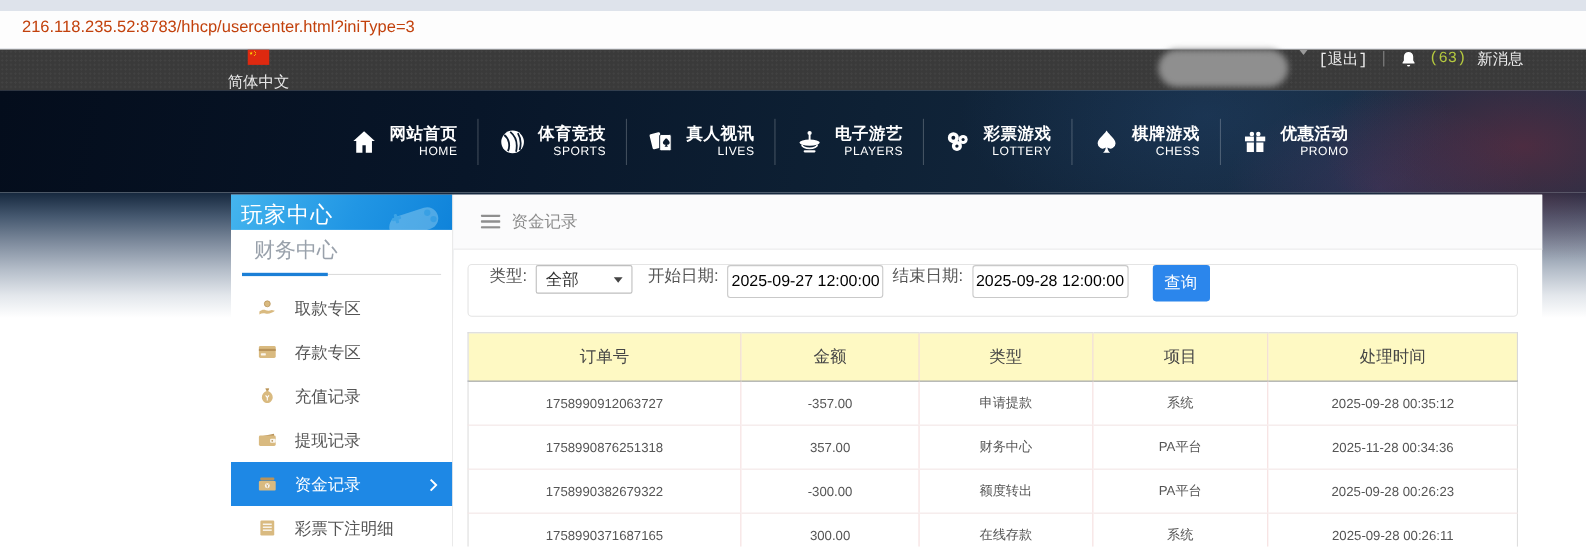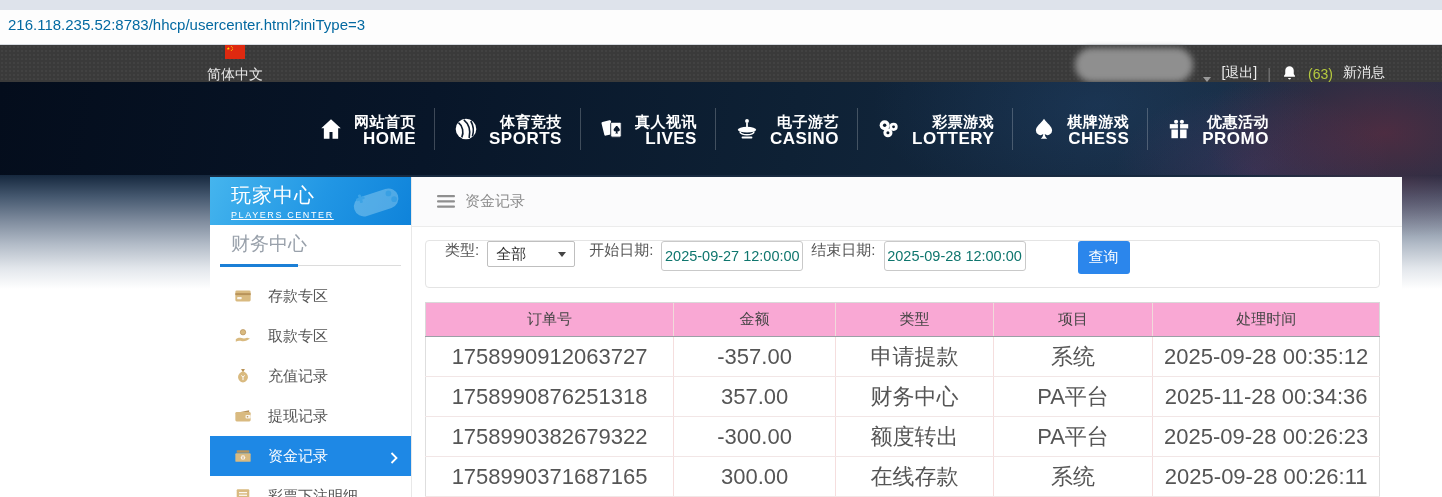--- a/index.html
+++ b/index.html
@@ -2,27 +2,27 @@
 <html><head>
 <meta charset="utf-8">
 <style>
   * { margin:0; padding:0; box-sizing:border-box; }
   body { font-family:"Liberation Sans","DejaVu Sans",sans-serif; }
   .screen { position:relative; width:1442px; height:497px; overflow:hidden; background:#fff; }
 
   
   .url-bar { position:absolute; left:0; top:0; width:100%; height:45px; background:#fdfdfd; border-bottom:1px solid #d6dae0; }
   .url-strip { height:10px; background:#dee3eb; }
-  .url-text { position:absolute; left:8px; top:16px; font-size:15px; color:#0369a1; }
+  .url-text { position:absolute; left:20px; top:16px; font-size:15px; color:#c2410c; }
 
   
   .topbar { position:absolute; left:0; top:45px; width:100%; height:37px; background:#3a3a3a;
             background-image:radial-gradient(rgba(255,255,255,.045) 1px, transparent 1px); background-size:4px 4px; }
   .lang { position:absolute; left:207px; top:0; height:37px; display:flex; align-items:center; gap:7px; color:#e9e9e9; font-size:14px; cursor:pointer;flex-direction:column; }
-  .topbar-right { position:absolute; right:57px; top:0; height:37px; display:flex; align-items:flex-end; gap:10px; color:#e9e9e9; font-size:14px; }
+  .topbar-right { position:absolute; right:57px; top:0; height:37px; display:flex; align-items:flex-start; gap:10px; color:#e9e9e9; font-size:14px;font-family:Liberation Mono, monospace; }
   .user-blob { width:118px; height:34px; background:#8f8f8f; border-radius:17px; filter:blur(3px); }
   .caret-down { width:0; height:0; border-left:4px solid transparent; border-right:4px solid transparent; border-top:5px solid #9a9a9a; display:inline-block; }
   .logout { color:#eee; text-decoration:none; cursor:pointer; }
   .tb-sep { color:#777; font-size:15px; }
   .msg-count { color:#b5c93f; }
   .msg-link { color:#eee; cursor:pointer; }
   .bell { display:flex; cursor:pointer; }
 
   
   .nav-band { position:absolute; left:0; top:82px; width:100%; height:93px;
@@ -30,63 +30,63 @@
       radial-gradient(260px 140px at 96% 55%, rgba(125,42,62,.5), transparent 70%),
       radial-gradient(200px 120px at 87% 95%, rgba(90,60,110,.38), transparent 70%),
       radial-gradient(320px 160px at 76% 25%, rgba(40,80,125,.30), transparent 70%),
       linear-gradient(100deg,#040d1c 0%,#081629 30%,#0e2135 55%,#152940 75%,#1d3046 100%);
   }
   .nav-items { position:absolute; left:300px; top:0; height:93px; display:flex; align-items:center; }
   .nav-item { display:flex; align-items:center; gap:10px; padding:0 18px; cursor:pointer; }
   .nav-ico svg { display:block; }
   .nav-txt { display:flex; flex-direction:column; align-items:flex-end; color:#fff; }
   .nav-zh { font-size:15px; font-weight:700; letter-spacing:.5px; line-height:19px; }
-  .nav-en { font-size:17px; letter-spacing:.5px; line-height:15px;font-weight:bold; }
+  .nav-en { font-size:11px; letter-spacing:.5px; line-height:15px; }
   .nav-div { width:1px; height:42px; background:rgba(255,255,255,.22); }
 
   
   .fade-band { position:absolute; left:0; top:175px; width:100%; height:120px;
     background:
       radial-gradient(240px 80px at 97% 5%, rgba(140,60,80,.30), transparent 70%),
       linear-gradient(180deg,#16283e 0%,#45586f 18%,#7e8b9d 38%,#b3bcc8 58%,#e3e7ec 78%,#fff 95%); }
   .white-rest { position:absolute; left:0; top:293px; width:100%; height:204px; background:#fff; }
 
   
   .content { position:absolute; left:210px; top:177px; width:1192px; height:320px; display:flex; z-index:5; }
 
   
   .sidebar { width:202px; flex:none; background:#fff; border-right:1px solid #e8e8e8; }
-  .side-head { height:48px; background:linear-gradient(115deg,#45b5ee 0%,#2196e4 55%,#0f83da 100%);
-               color:#fff; padding:5px 0 0 21px; position:relative; overflow:hidden; }
+  .side-head { height:32px; background:linear-gradient(115deg,#45b5ee 0%,#2196e4 55%,#0f83da 100%);
+               color:#fff; padding:5px 0 0 9px; position:relative; overflow:hidden; }
   .side-title { font-size:20px; letter-spacing:1px; }
   .side-sub { font-size:9px; letter-spacing:1.6px; margin-top:1px;text-decoration:underline; }
   .gamepad { position:absolute; right:4px; top:4px; opacity:.4; }
   .side-section { font-size:19px; color:#99a1ab; padding:6px 0 8px 21px; }
   .side-underline { margin:0 10px 10px 10px; height:1px; background:#dcdcdc; position:relative; }
   .side-underline::before { content:""; position:absolute; left:0; top:-1px; width:78px; height:3px; background:#1b7fd6; }
   .side-item { height:40px; display:flex; align-items:center; padding-left:23px; gap:15px; font-size:15px; color:#555; position:relative; cursor:pointer; }
   .side-item.sel { background:#1e88e5; color:#fff; }
   .side-ico { width:20px; display:flex; justify-content:center; }
   .side-ico svg { display:block; }
   .side-chev { position:absolute; right:13px; top:14px; }
 
   
   .main { flex:1; background:#fff; }
   .breadcrumb { height:50px; background:#fbfbfc; border-bottom:1px solid #ececec; display:flex; align-items:center; gap:10px; padding-left:25px; color:#8b8b8b; font-size:15px; }
   .filter-bar { margin:13px 0 0 13px; width:955px; height:48px; border:1px solid #e4e4e4; border-radius:4px; display:flex; padding:0 19px; gap:8px; font-size:15px; color:#555; background:#fff; }
   .flt-select { width:88px; height:24px; border:1px solid #bfbfbf; border-radius:2px; display:flex; align-items:center; justify-content:space-between; padding:12px 8px; color:#333; background:#fff; margin-right:6px; cursor:pointer; }
   .sel-caret { width:0; height:0; border-left:4px solid transparent; border-right:4px solid transparent; border-top:5px solid #444; }
-  .flt-input { width:142px; height:30px; border:1px solid #c9c9c9; border-radius:3px; text-align:center; font-size:14.5px; color:#0f766e; font-family:inherit; padding:0 2px; }
-  .search-btn { margin-left:44px; width:52px; height:33px; background:#2b86ec; border:none; border-radius:3px; color:#fff; font-size:15px; cursor:pointer; font-family:inherit; }
+  .flt-input { width:142px; height:30px; border:1px solid #c9c9c9; border-radius:3px; text-align:center; font-size:14.5px; color:#000000; font-family:inherit; padding:0 2px; }
+  .search-btn { margin-left:14px; width:52px; height:33px; background:#2b86ec; border:none; border-radius:3px; color:#fff; font-size:15px; cursor:pointer; font-family:inherit; }
 
   .records { margin:14px 0 0 13px; width:955px; border-collapse:collapse; table-layout:fixed; }
-  .records th { height:34px; background:#f9a8d4; border-top:1px solid #d9d9d9; border-bottom:1px solid #9b9fa6; border-left:1px solid #f0dada; font-weight:400; font-size:15px; color:#454545; }
+  .records th { height:44px; background:#fef9c3; border-top:1px solid #d9d9d9; border-bottom:1px solid #9b9fa6; border-left:1px solid #f0dada; font-weight:400; font-size:15px; color:#454545; }
   .records th:first-child { border-left:1px solid #d9d9d9; }
   .records th:last-child { border-right:1px solid #d9d9d9; }
-  .records td { height:40px; text-align:center; font-size:22px; color:#555; border-left:1px solid #f5dede; border-bottom:1px solid #f2e6e6; background:#fff; }
+  .records td { height:40px; text-align:center; font-size:12px; color:#555; border-left:1px solid #f5dede; border-bottom:1px solid #f2e6e6; background:#fff; }
   .records td:first-child { border-left:1px solid #dedede; }
   .records td:last-child { border-right:1px solid #dedede; }
 </style>
 </head>
 <body>
 
 <div class="screen">
 
   <div class="url-bar">
     <div class="url-strip"></div>
@@ -170,21 +170,21 @@
             <svg width="26" height="26" viewBox="0 0 24 24" fill="#fff">
               <circle cx="12" cy="4.6" r="1.8"></circle>
               <rect x="11.2" y="6.2" width="1.6" height="5"></rect>
               <ellipse cx="12" cy="12.6" rx="8.5" ry="2.6"></ellipse>
               <path d="M5.5 14.2c0 1.8 2.9 3.2 6.5 3.2s6.5-1.4 6.5-3.2" fill="none" stroke="#fff" stroke-width="1.4"></path>
               <rect x="7" y="19" width="10" height="1.8" rx=".9"></rect>
             </svg>
           </span>
           <span class="nav-txt">
             <span class="nav-zh">电子游艺</span>
-            <span class="nav-en">CASINO</span>
+            <span class="nav-en">PLAYERS</span>
           </span>
         </div>
         <div class="nav-div"></div>
         <div class="nav-item">
           <span class="nav-ico">
             <svg width="26" height="26" viewBox="0 0 24 24" fill="#fff">
               <circle cx="8" cy="8.5" r="4.6"></circle>
               <circle cx="16.2" cy="10" r="3.8"></circle>
               <circle cx="11" cy="15.5" r="4.2"></circle>
               <circle cx="8" cy="8.5" r="1.6" fill="#0c1b2e"></circle>
@@ -250,35 +250,35 @@
               </g>
             </svg>
         </span>
       </div>
       <div class="side-section">财务中心</div>
       <div class="side-underline"></div>
       <div id="side-menu">
           <div class="side-item">
             <span class="side-ico">
               <svg width="18" height="18" viewBox="0 0 20 20">
+                <circle cx="10" cy="5.8" r="3" fill="#d9ba80" stroke="#b8935a" stroke-width=".8"></circle>
+                <path d="M2 13.5c2.5-1.8 4.5-2 6.5-1.2 1.8.7 4 .6 6-.3l3.2.8c-2.6 2.3-6.1 3.4-9.6 2.7-2.3-.4-4.3-.2-6.1 1z" fill="#d9ba80"></path>
+              </svg>
+            </span>
+            <span class="side-label">取款专区</span>
+          </div>
+          <div class="side-item">
+            <span class="side-ico">
+              <svg width="18" height="18" viewBox="0 0 20 20">
                 <rect x="1.5" y="4" width="17" height="12" rx="1.5" fill="#d9ba80"></rect>
                 <rect x="1.5" y="6.8" width="17" height="2.2" fill="#b8935a"></rect>
                 <rect x="3.5" y="11.2" width="5" height="2.4" rx=".5" fill="#fff" opacity=".85"></rect>
               </svg>
             </span>
             <span class="side-label">存款专区</span>
-          </div>
-          <div class="side-item">
-            <span class="side-ico">
-              <svg width="18" height="18" viewBox="0 0 20 20">
-                <circle cx="10" cy="5.8" r="3" fill="#d9ba80" stroke="#b8935a" stroke-width=".8"></circle>
-                <path d="M2 13.5c2.5-1.8 4.5-2 6.5-1.2 1.8.7 4 .6 6-.3l3.2.8c-2.6 2.3-6.1 3.4-9.6 2.7-2.3-.4-4.3-.2-6.1 1z" fill="#d9ba80"></path>
-              </svg>
-            </span>
-            <span class="side-label">取款专区</span>
           </div>
           <div class="side-item">
             <span class="side-ico">
               <svg width="18" height="18" viewBox="0 0 20 20">
                 <path d="M8 2.3h4l-1.2 2.7c2.7 1 4.7 3.4 4.7 6.2 0 3.4-2.9 5.9-5.5 5.9s-5.5-2.5-5.5-5.9c0-2.8 2-5.2 4.7-6.2z" fill="#d9ba80"></path>
                 <path d="M8.2 2.3h3.6l-.9 2.1h-1.8z" fill="#b8935a"></path>
                 <path d="M8.3 9.3 10 11.5l1.7-2.2M10 11.6v3" stroke="#fff" stroke-width="1.1" fill="none"></path>
               </svg>
             </span>
             <span class="side-label">充值记录</span>

